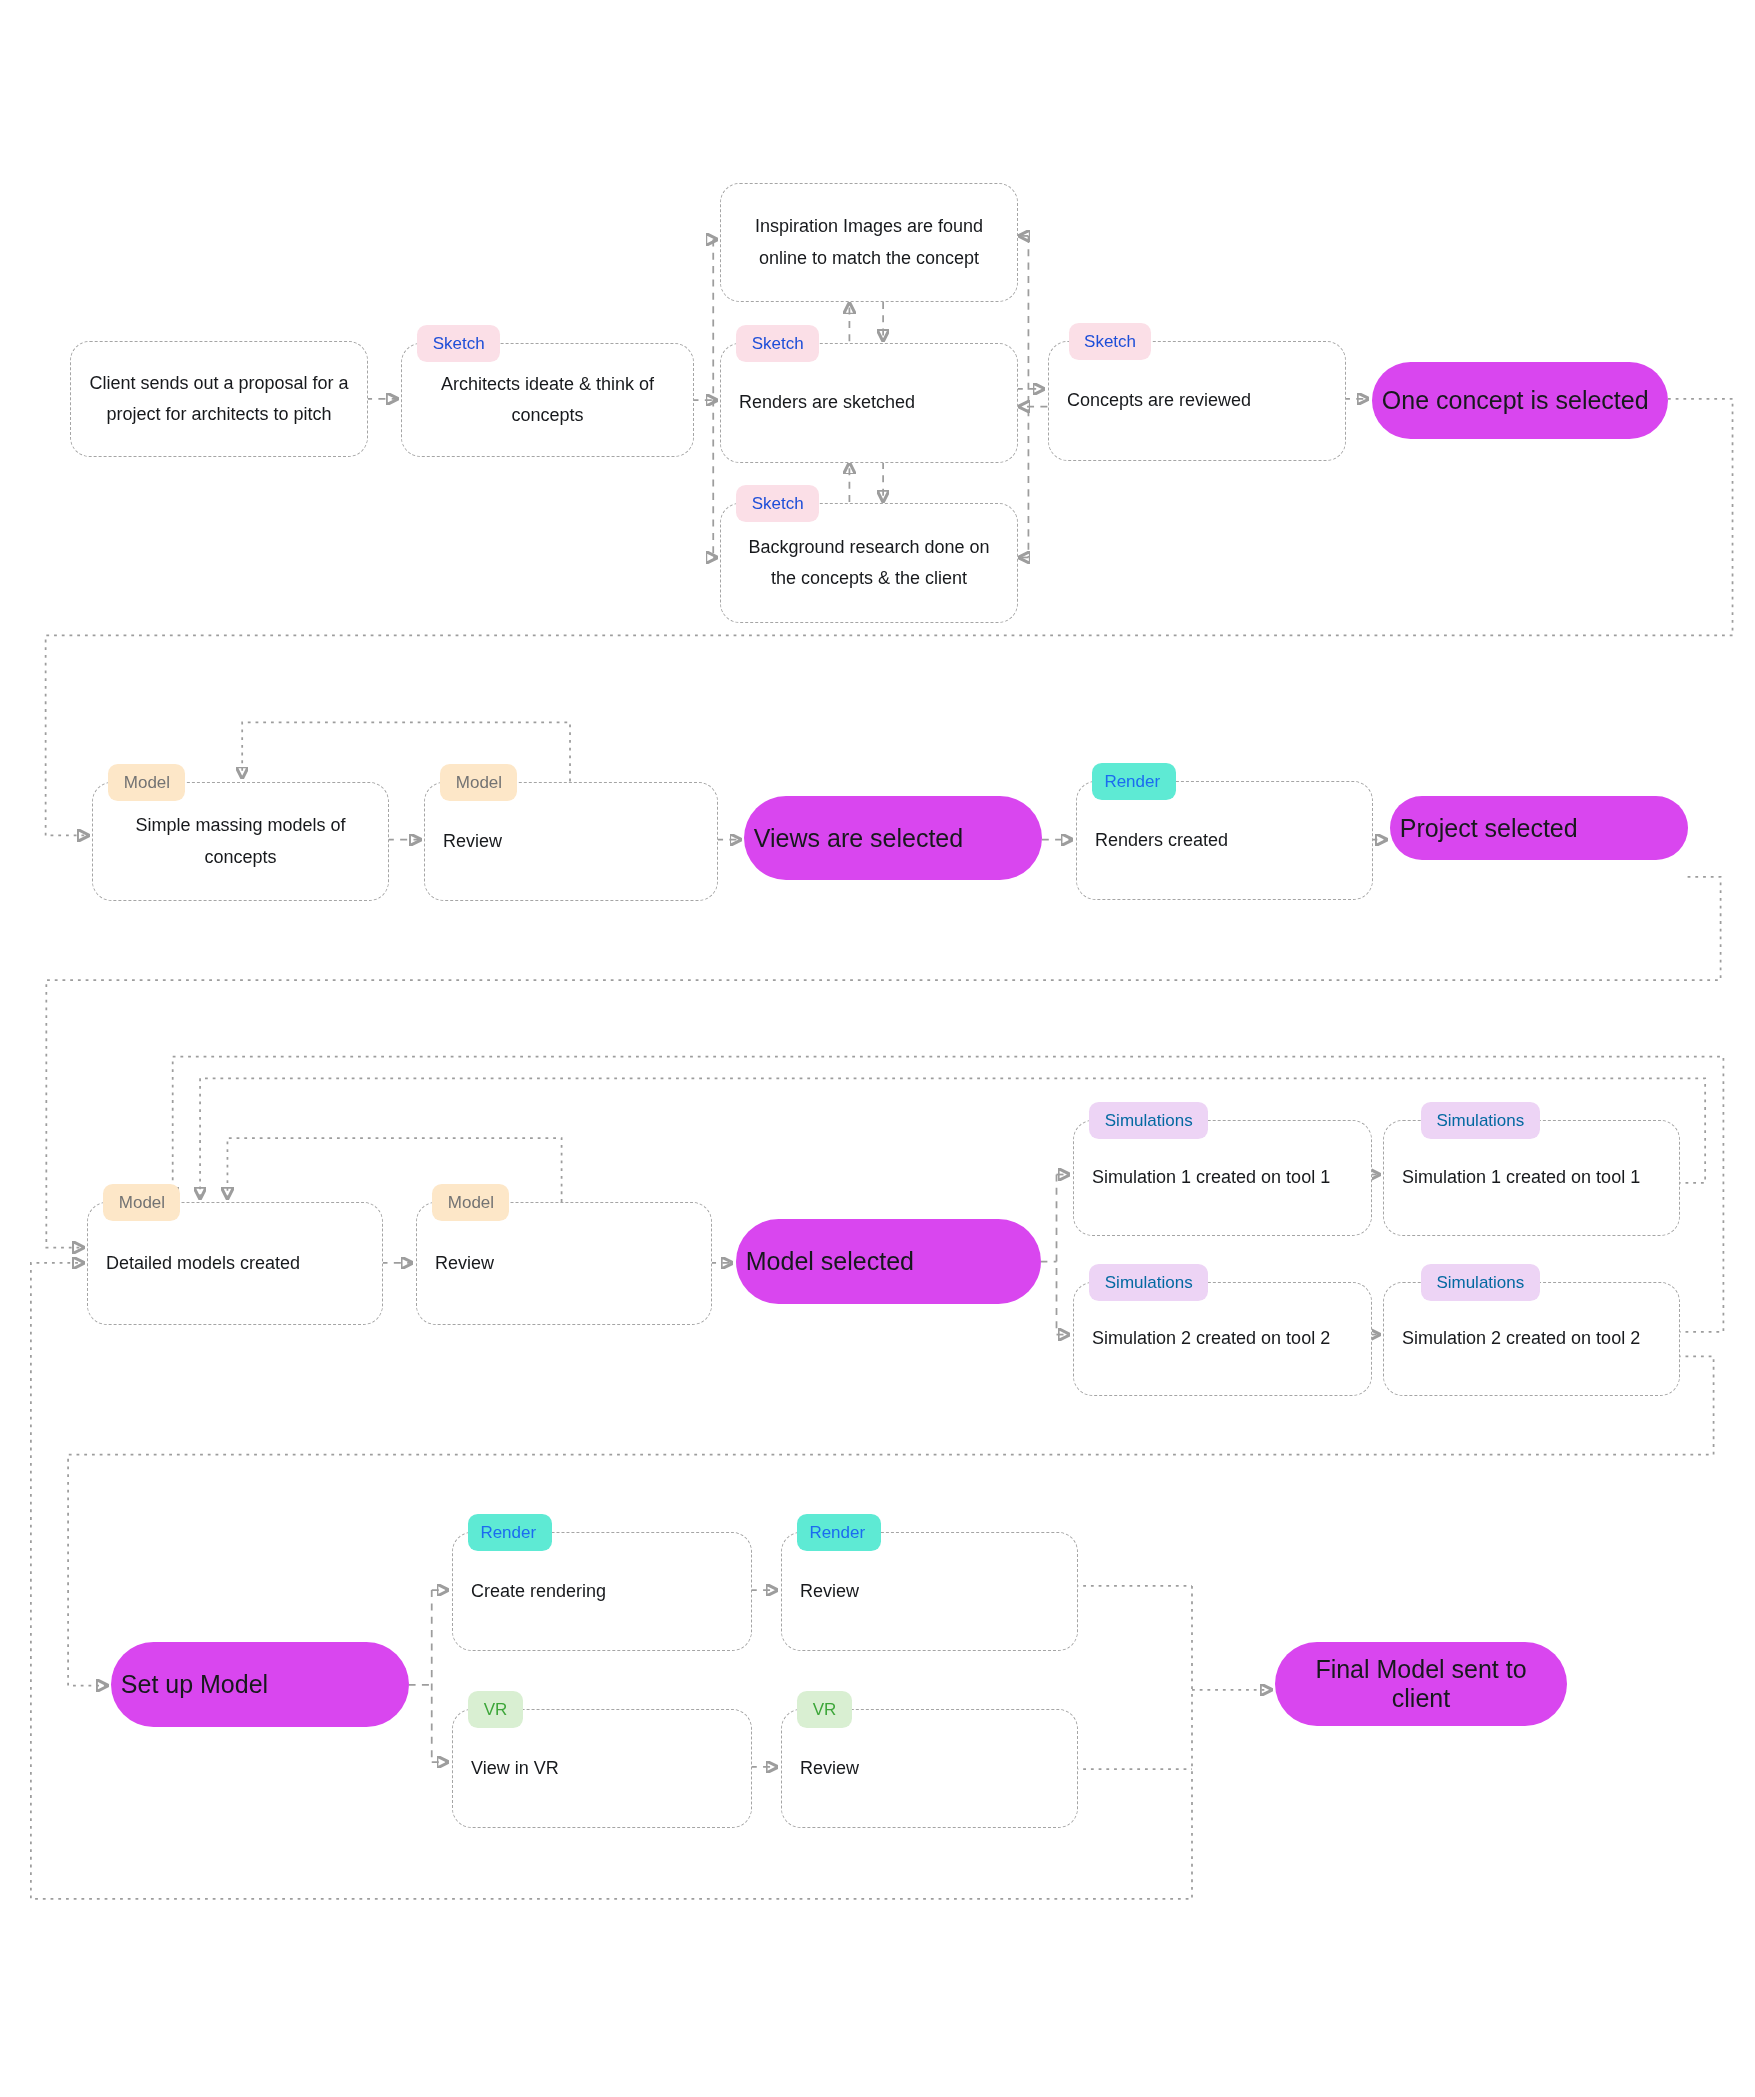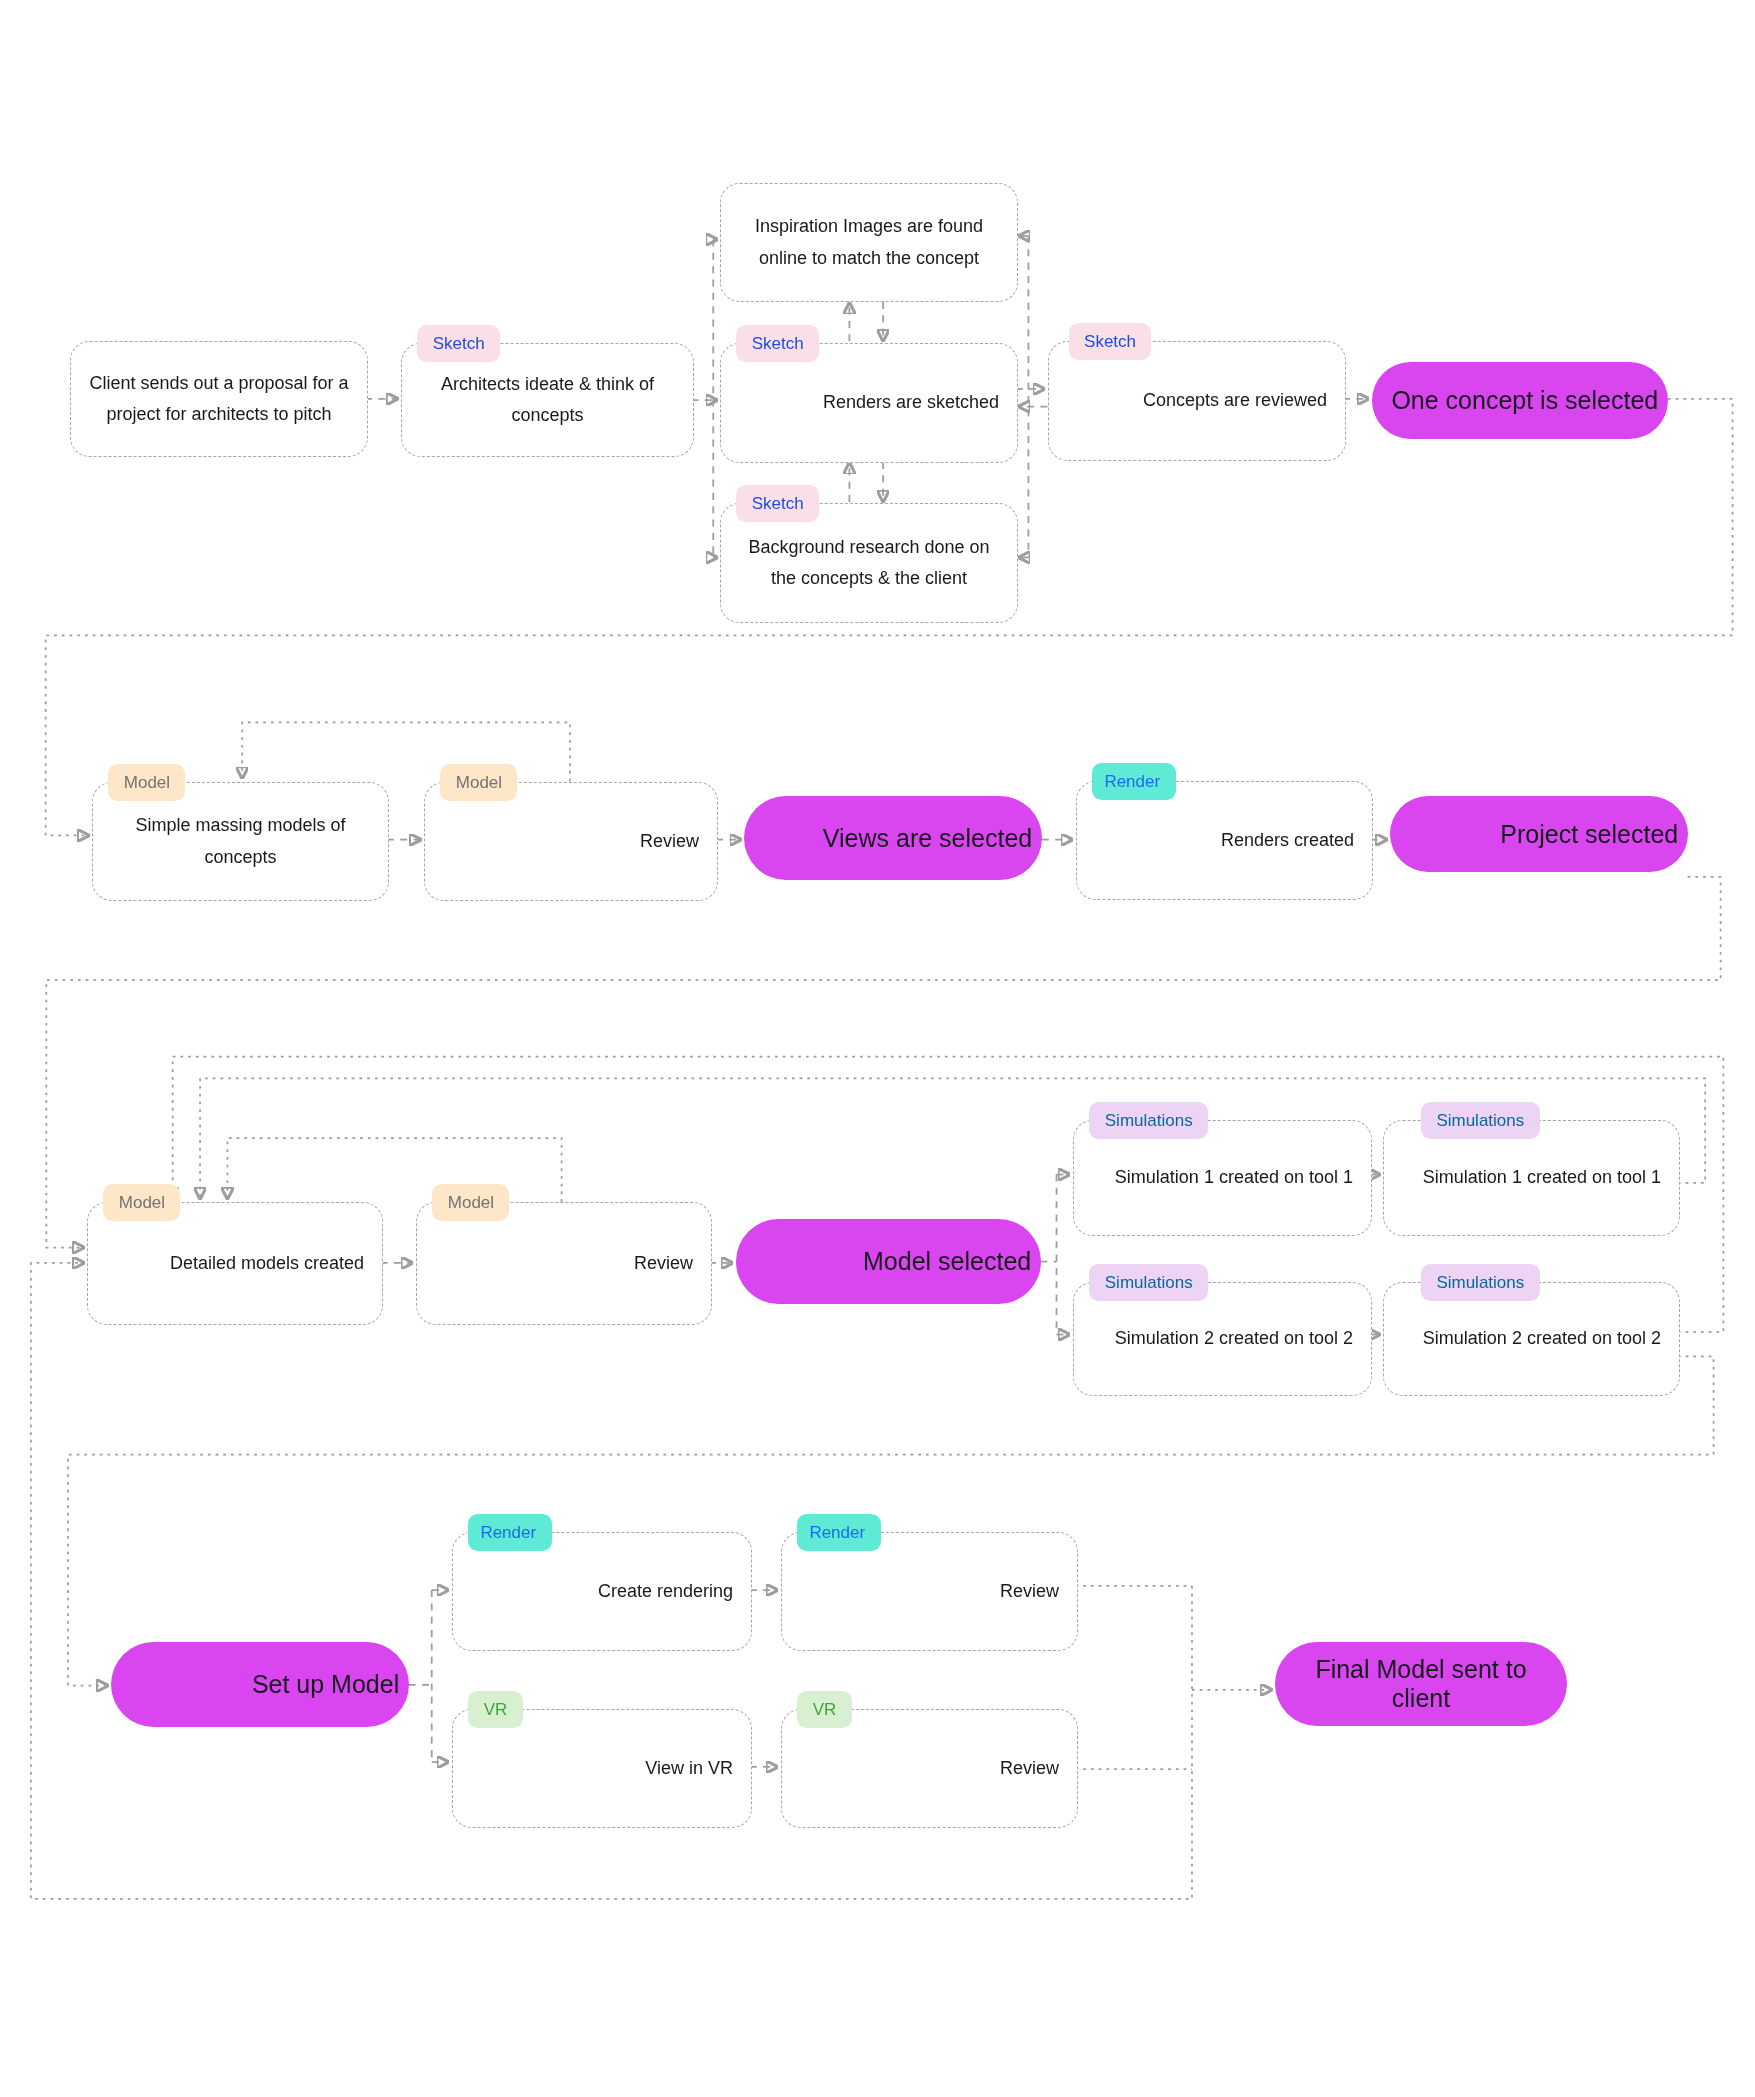--- a/index.html
+++ b/index.html
@@ -9,21 +9,21 @@
     background:#ffffff;
     font-family:"Liberation Sans","DejaVu Sans",sans-serif;
     overflow:hidden;
   }
   svg.wires{position:absolute;left:0;top:0;width:1755px;height:2097px;}
   svg.wires path{fill:none;stroke:#9d9d9d;stroke-width:2.5;}
   svg.wires path.w {stroke-dasharray:10 9;}
   svg.wires path.wd{stroke-dasharray:4 7;}
   .node{
     position:absolute;
-    display:flex;align-items:center;justify-content:flex-end;
+    display:flex;align-items:center;justify-content:flex-start;
     text-align:center;color:#17191c;
   }
   .box{
     background:#ffffff;
     border:1.8px dashed #a5a5a5;
     border-radius:19.7px;
     font-size:18px;line-height:1.75;
   }
   .pill{
     background:#d946ef;
@@ -154,21 +154,21 @@
 
   <div class="node pill" style="left:744px;top:796px;width:298px;height:84px">
     <span class="txt">Views are selected</span>
   </div>
 
   <div class="node box" style="left:1076px;top:781px;width:295px;height:117px">
     <span class="chip chip-render">Render</span>
     <span class="txt">Renders created</span>
   </div>
 
-  <div class="node pill" style="left:1390px;top:796px;width:298px;height:76px">
+  <div class="node pill" style="left:1390px;top:796px;width:298px;height:64px">
     <span class="txt">Project selected</span>
   </div>
 
   <div class="node box" style="left:87px;top:1202px;width:294px;height:121px">
     <span class="chip chip-model">Model</span>
     <span class="txt">Detailed models created</span>
   </div>
 
   <div class="node box" style="left:416px;top:1202px;width:294px;height:121px">
     <span class="chip chip-model">Model</span>

